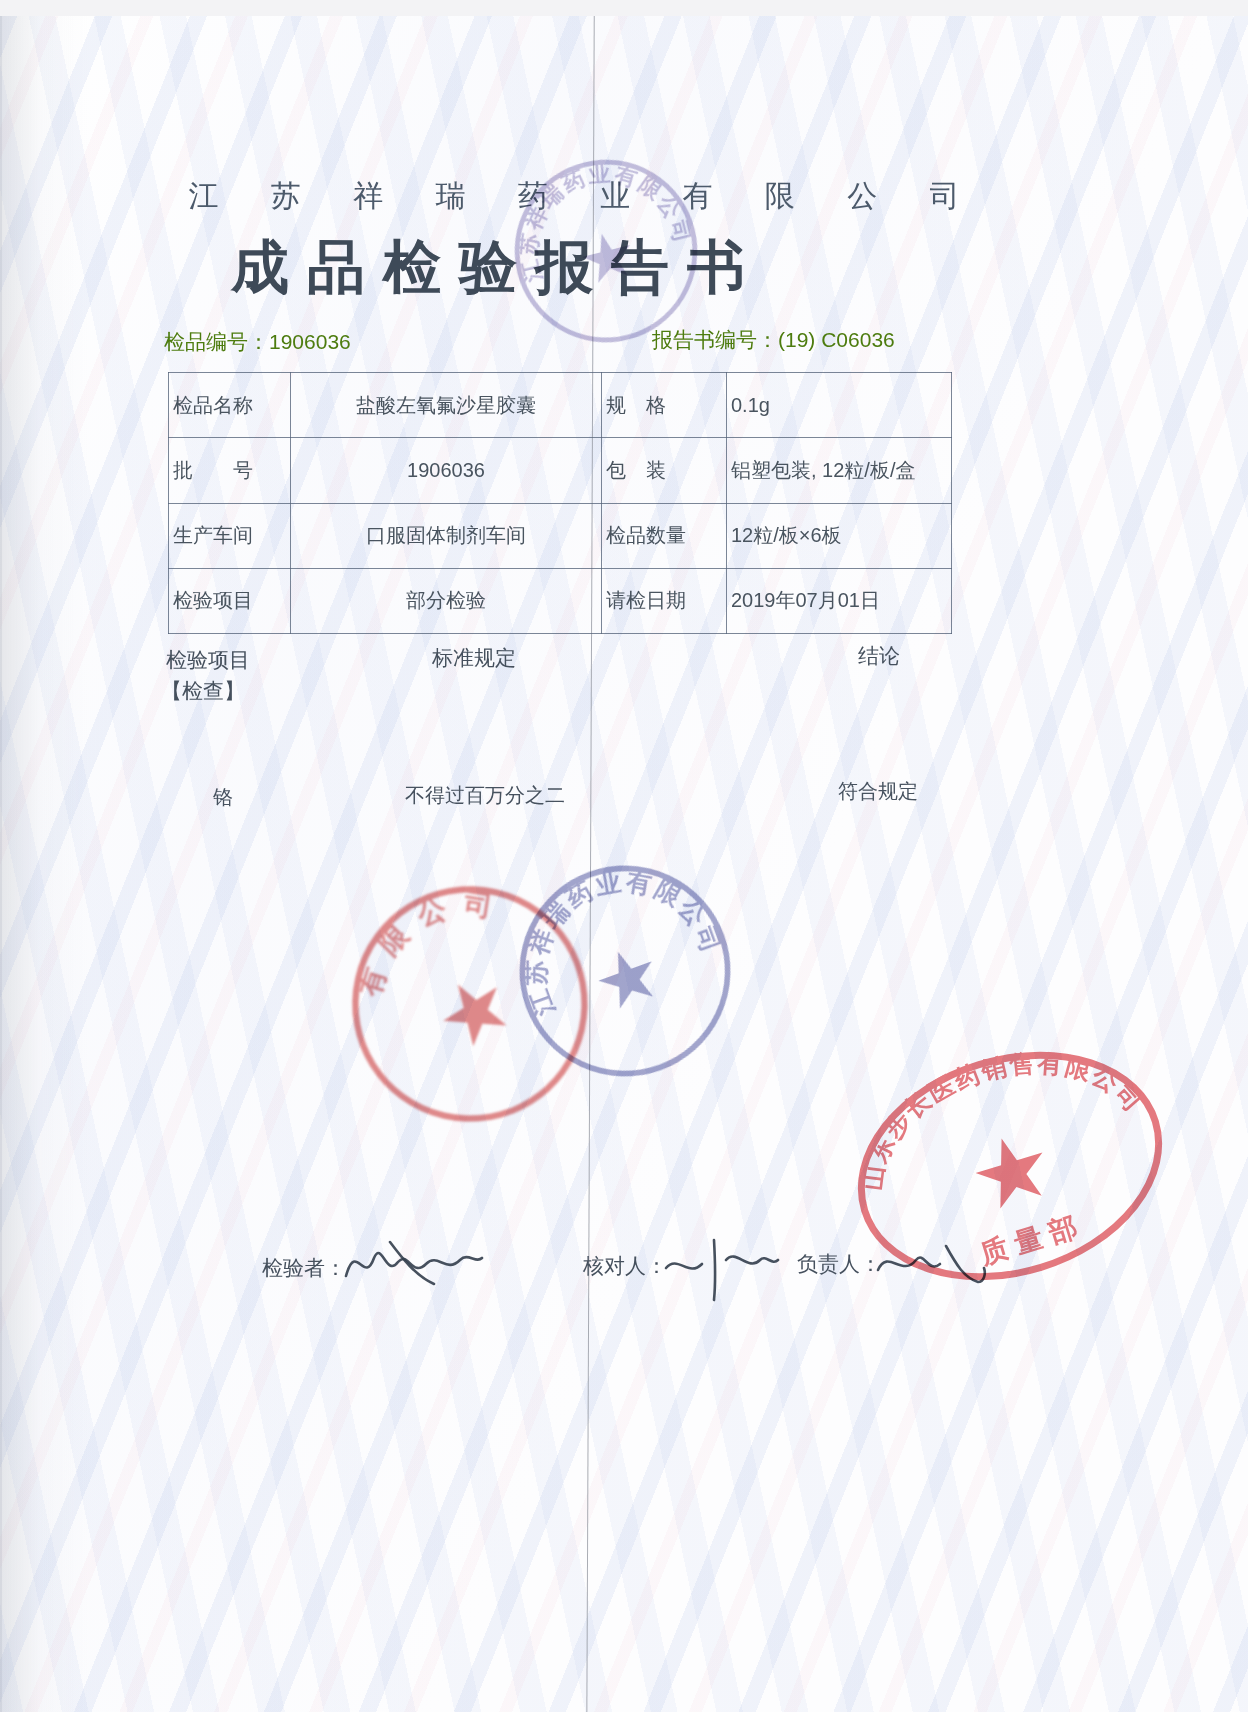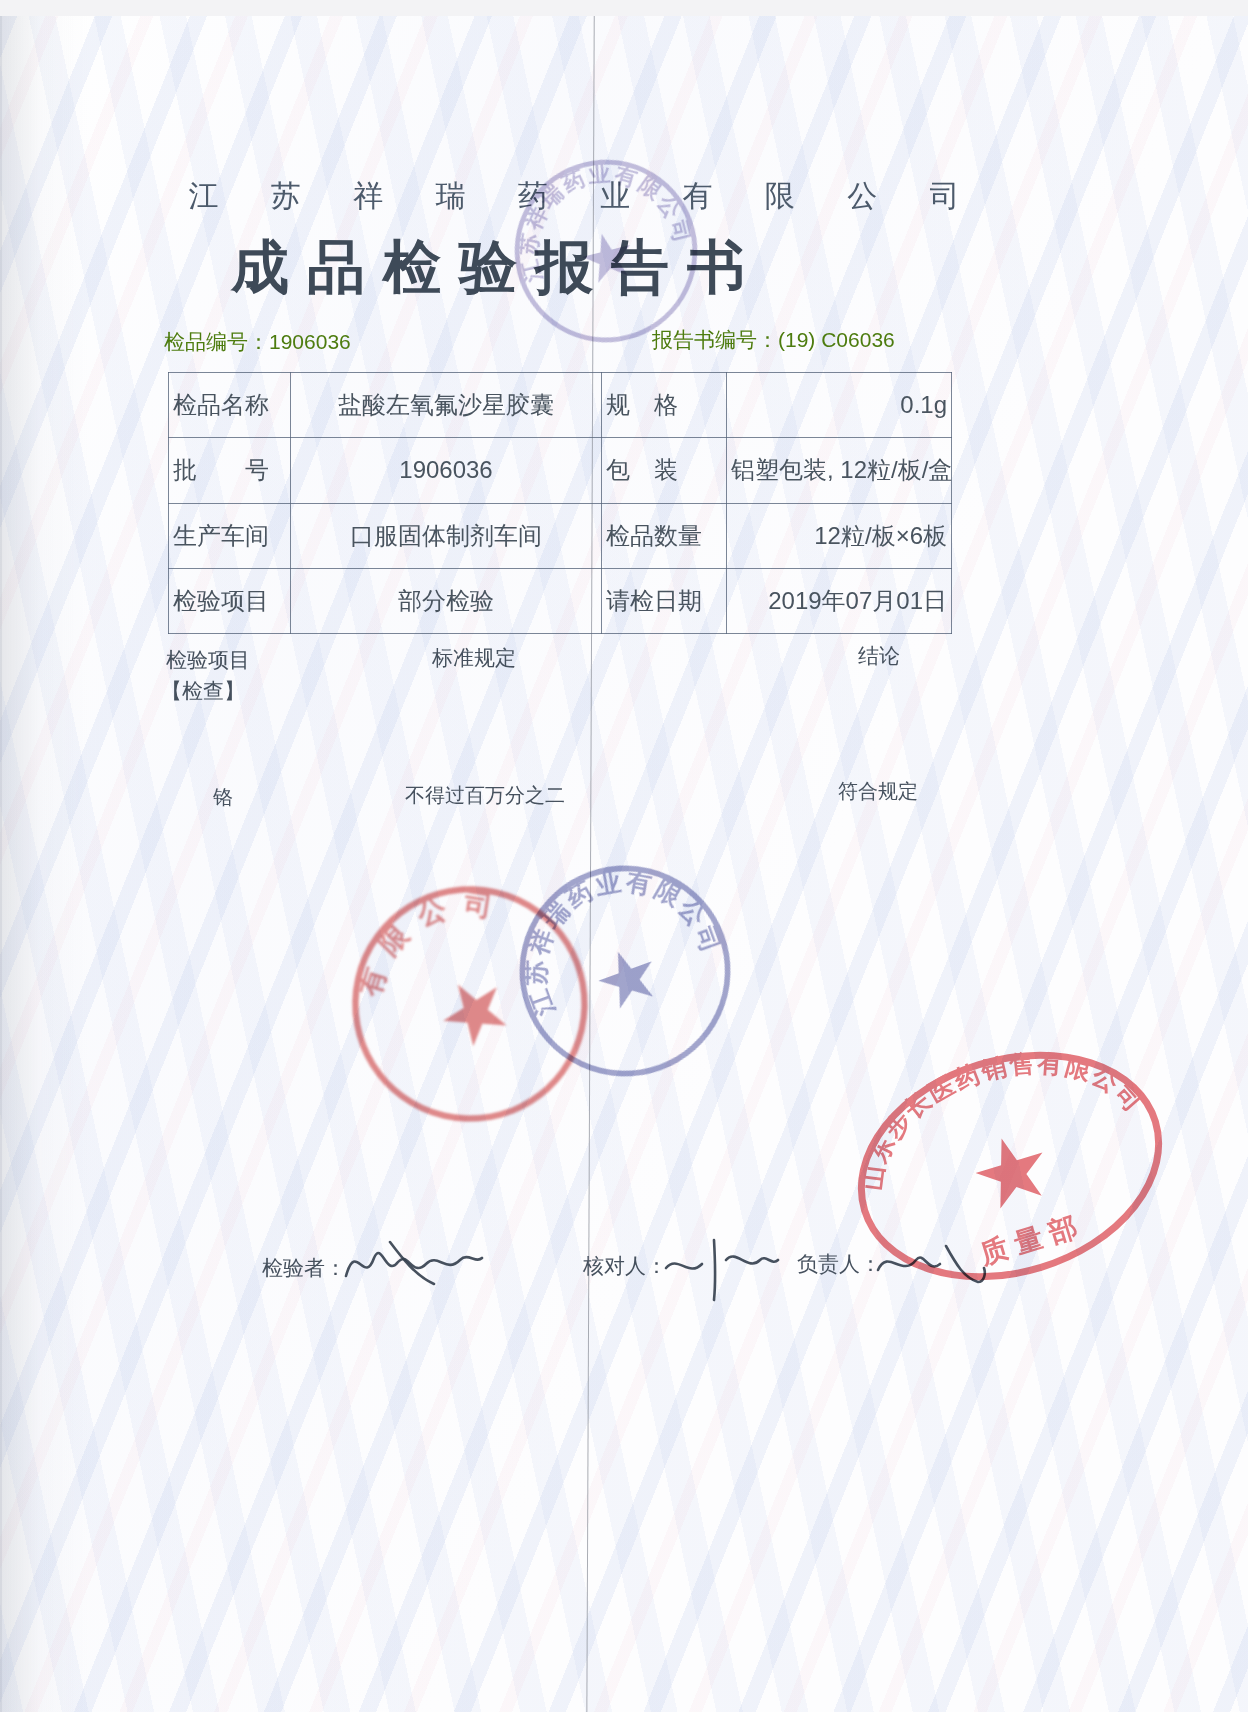--- a/index.html
+++ b/index.html
@@ -45,27 +45,27 @@
   .meta-sample{top:312px;left:164px;}
   .meta-report{top:310px;left:652px;}
 
   table.info{
     position:absolute;top:356px;left:168px;
     border-collapse:collapse;table-layout:fixed;
     width:747px;height:262px;
   }
   table.info td{
     border:1.6px solid rgba(86,100,122,.78);
-    font-size:24px;color:#49545f;
+    font-size:20px;color:#49545f;
     padding:0 4px;white-space:nowrap;overflow:visible;
   }
   td.lbl1{width:113px;padding-left:15px;}
   td.val1{width:302px;text-align:center;}
   td.lbl2{width:116px;padding-left:13px;}
-  td.val2{width:216px;text-align:right;}
+  td.val2{width:216px;text-align:left;}
 
   .res-head{font-size:21px;color:#45505d;}
   .res-item-h{top:630px;left:166px;}
   .res-std-h{top:628px;left:432px;}
   .res-con-h{top:626px;left:858px;}
   .section-mark{top:661px;left:161px;font-size:21px;color:#45505d;}
   .res-item{top:768px;left:213px;font-size:20px;}
   .res-std{top:766px;left:405px;font-size:20px;}
   .res-con{top:762px;left:838px;font-size:20px;}
   .final-conclusion{

